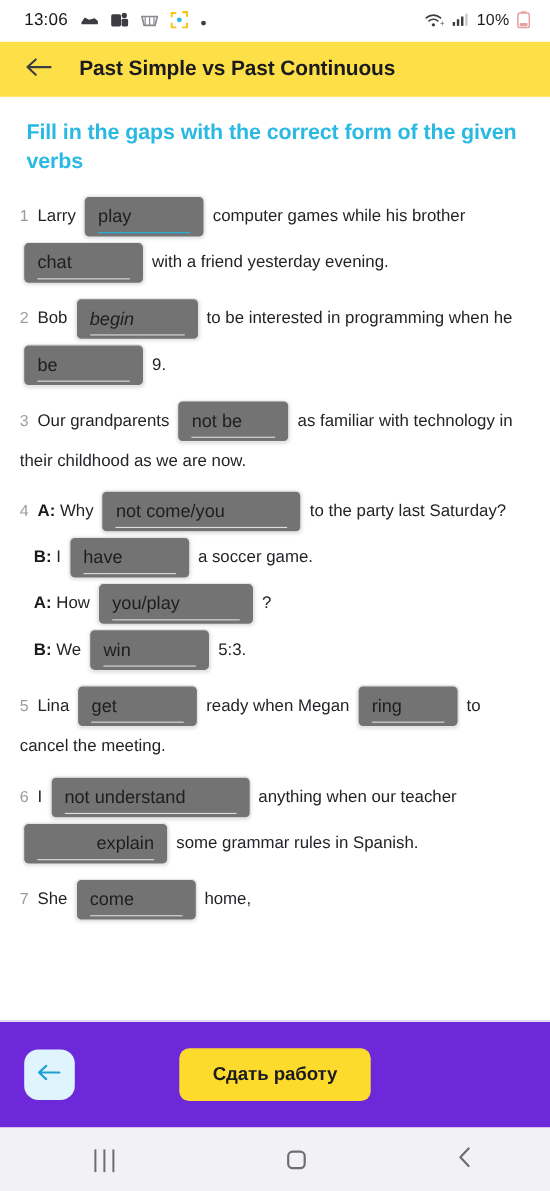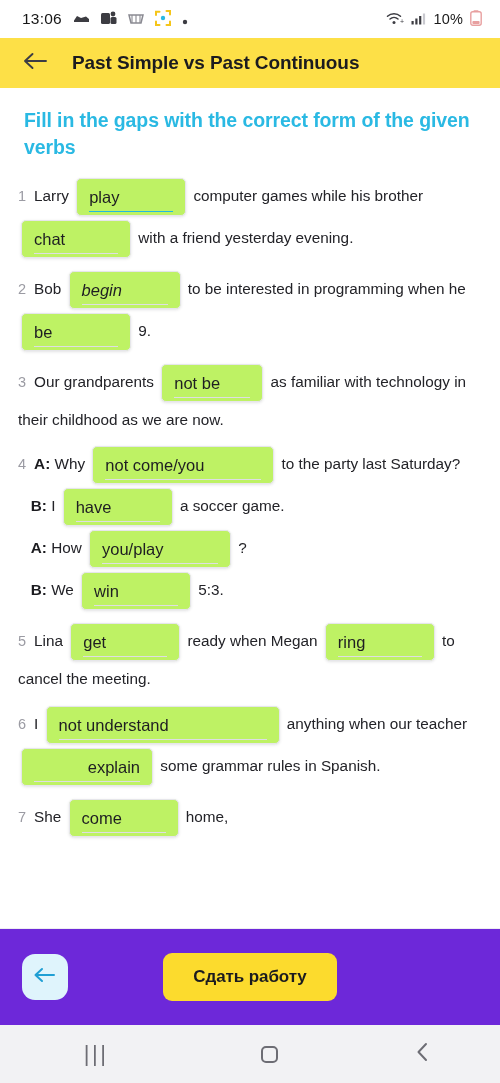--- a/index.html
+++ b/index.html
@@ -78,21 +78,21 @@
     margin-right: 8px;
   }
   .lbl { font-weight: 700; color: #1b1b1f; }
   .txt { color: #232328; }
 
   
   .gapbox {
     display: inline-block;
     vertical-align: middle;
     position: relative;
-    background: #bef264;
+    background: #737373;
     border: 1px solid #e6e6ea;
     border-radius: 5px;
     box-shadow: 0 1px 3px rgba(30,30,45,.13);
     height: 38px;
     margin: 2px 3px;
     padding: 0 12px;
     cursor: text;
   }
   .gapbox .gval {
     display: block;
@@ -246,22 +246,22 @@
   <div class="app-title">Past Simple vs Past Continuous</div>
 </div>
 
 <div class="content">
   <div class="task-heading">Fill in the gaps with the correct form of the given verbs</div>
   <div class="qlist" id="qlist">
       <div class="question"><span class="qnum">1</span><span class="txt">Larry</span> <span class="gapbox active" style="width: 110px;"><span class="gval">play</span></span> <span class="txt">computer games while his brother</span> <span class="gapbox" style="width: 110px;"><span class="gval">chat</span></span> <span class="txt">with a friend yesterday evening.</span> </div>
       <div class="question"><span class="qnum">2</span><span class="txt">Bob</span> <span class="gapbox" style="width: 112px; font-style: italic;"><span class="gval">begin</span></span> <span class="txt">to be interested in programming when he</span> <span class="gapbox" style="width: 110px;"><span class="gval">be</span></span> <span class="txt">9.</span> </div>
       <div class="question"><span class="qnum">3</span><span class="txt">Our grandparents</span> <span class="gapbox" style="width: 102px;"><span class="gval">not be</span></span> <span class="txt">as familiar with technology in their childhood as we are now.</span> </div>
       <div class="question"><span class="qnum">4</span><span class="lbl">A:</span> <span class="txt">Why</span> <span class="gapbox" style="width: 182px;"><span class="gval">not come/you</span></span> <span class="txt">to the party last Saturday?</span> <br><span>&nbsp;&nbsp;&nbsp;</span><span class="lbl">B:</span> <span class="txt">I</span> <span class="gapbox" style="width: 110px;"><span class="gval">have</span></span> <span class="txt">a soccer game.</span> <br><span>&nbsp;&nbsp;&nbsp;</span><span class="lbl">A:</span> <span class="txt">How</span> <span class="gapbox" style="width: 142px;"><span class="gval">you/play</span></span> <span class="txt">?</span> <br><span>&nbsp;&nbsp;&nbsp;</span><span class="lbl">B:</span> <span class="txt">We</span> <span class="gapbox" style="width: 110px;"><span class="gval">win</span></span> <span class="txt">5:3.</span> </div>
-      <div class="question"><span class="qnum">5</span><span class="txt">Lina</span> <span class="gapbox" style="width: 110px;"><span class="gval">get</span></span> <span class="txt">ready when Megan</span> <span class="gapbox" style="width: 110px;"><span class="gval">ring</span></span> <span class="txt">to cancel the meeting.</span> </div>
-      <div class="question"><span class="qnum">6</span><span class="txt">I</span> <span class="gapbox" style="width: 234px;"><span class="gval">not understand</span></span> <span class="txt">anything when our teacher</span> <span class="gapbox" style="width: 132px; text-align: right;"><span class="gval">explain</span></span> <span class="txt">some grammar rules in Spanish.</span> </div>
+      <div class="question"><span class="qnum">5</span><span class="txt">Lina</span> <span class="gapbox" style="width: 110px;"><span class="gval">get</span></span> <span class="txt">ready when Megan</span> <span class="gapbox" style="width: 92px;"><span class="gval">ring</span></span> <span class="txt">to cancel the meeting.</span> </div>
+      <div class="question"><span class="qnum">6</span><span class="txt">I</span> <span class="gapbox" style="width: 182px;"><span class="gval">not understand</span></span> <span class="txt">anything when our teacher</span> <span class="gapbox" style="width: 132px; text-align: right;"><span class="gval">explain</span></span> <span class="txt">some grammar rules in Spanish.</span> </div>
       <div class="question"><span class="qnum">7</span><span class="txt">She</span> <span class="gapbox" style="width: 110px;"><span class="gval">come</span></span> <span class="txt">home,</span> </div>
     </div>
 </div>
 
 <div class="bottom-bar">
   <div class="nav-back-btn">
     <span>
       <svg width="24" height="18" viewBox="0 0 24 18">
           <path d="M9 3 L2.5 9 L9 15 M2.5 9 H21" stroke="#1f9fd4" stroke-width="2" fill="none" stroke-linecap="round" stroke-linejoin="round"></path>
         </svg>

